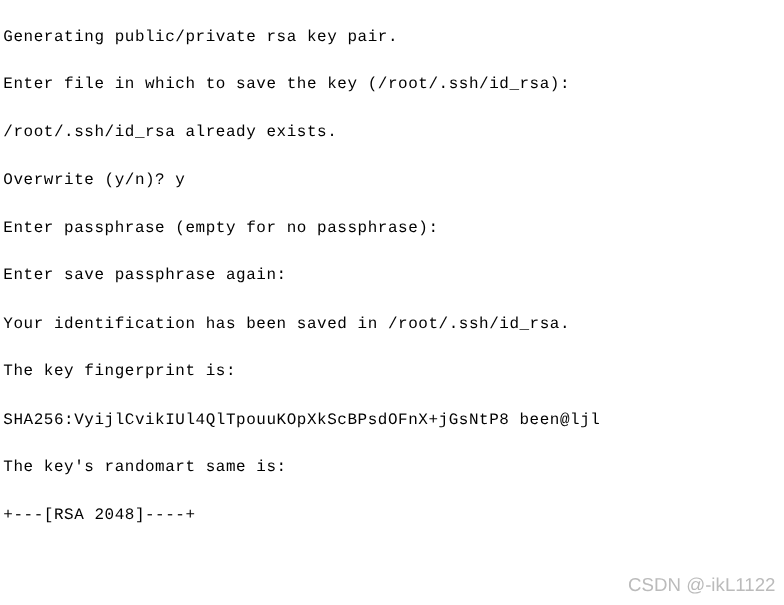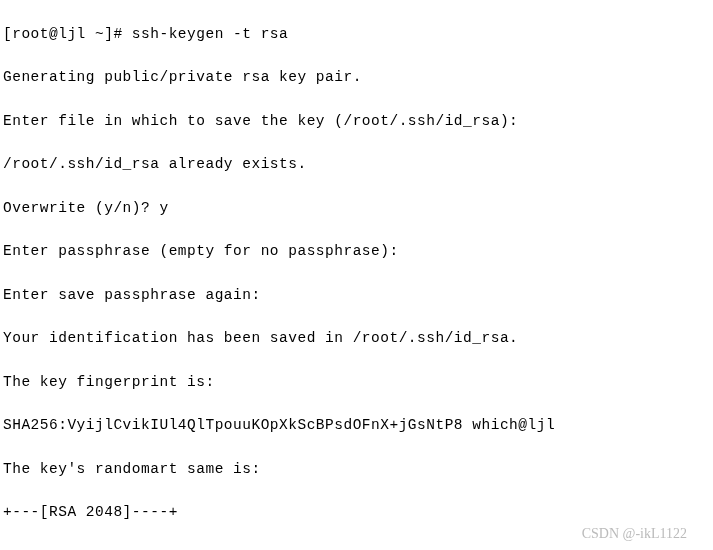--- a/index.html
+++ b/index.html
@@ -18,41 +18,40 @@
   .terminal {
     padding: 2px 3px;
     white-space: pre;
     letter-spacing: 0.5px;
   }
   .line {
     display: block;
   }
   .watermark {
     position: absolute;
-    right: 26px;
+    right: 8px;
     bottom: 6px;
-    font-family: Liberation Serif, serif;
-    font-size: 14px;
+    font-family: Liberation Sans, sans-serif;
+    font-size: 17px;
     color: #bbb;
   }
 </style>
 </head>
 <body>
 
 <div class="terminal">
-<span class="line"><span>[root@ljl ~]# </span><span>ssh-keygen -t rsa</span></span>
 <span class="line">Generating public/private rsa key pair.</span>
 <span class="line">Enter file in which to save the key (/root/.ssh/id_rsa):</span>
 <span class="line">/root/.ssh/id_rsa already exists.</span>
 <span class="line">Overwrite (y/n)? y</span>
 <span class="line">Enter passphrase (empty for no passphrase):</span>
 <span class="line">Enter save passphrase again:</span>
 <span class="line">Your identification has been saved in /root/.ssh/id_rsa.</span>
 <span class="line">The key fingerprint is:</span>
-<span class="line">SHA256:VyijlCvikIUl4QlTpouuKOpXkScBPsdOFnX+jGsNtP8 which@ljl</span>
+<span class="line">SHA256:VyijlCvikIUl4QlTpouuKOpXkScBPsdOFnX+jGsNtP8 been@ljl</span>
 <span class="line">The key's randomart same is:</span>
 <span class="line">+---[RSA 2048]----+</span>
 
 
 
 
 
 
 
 

